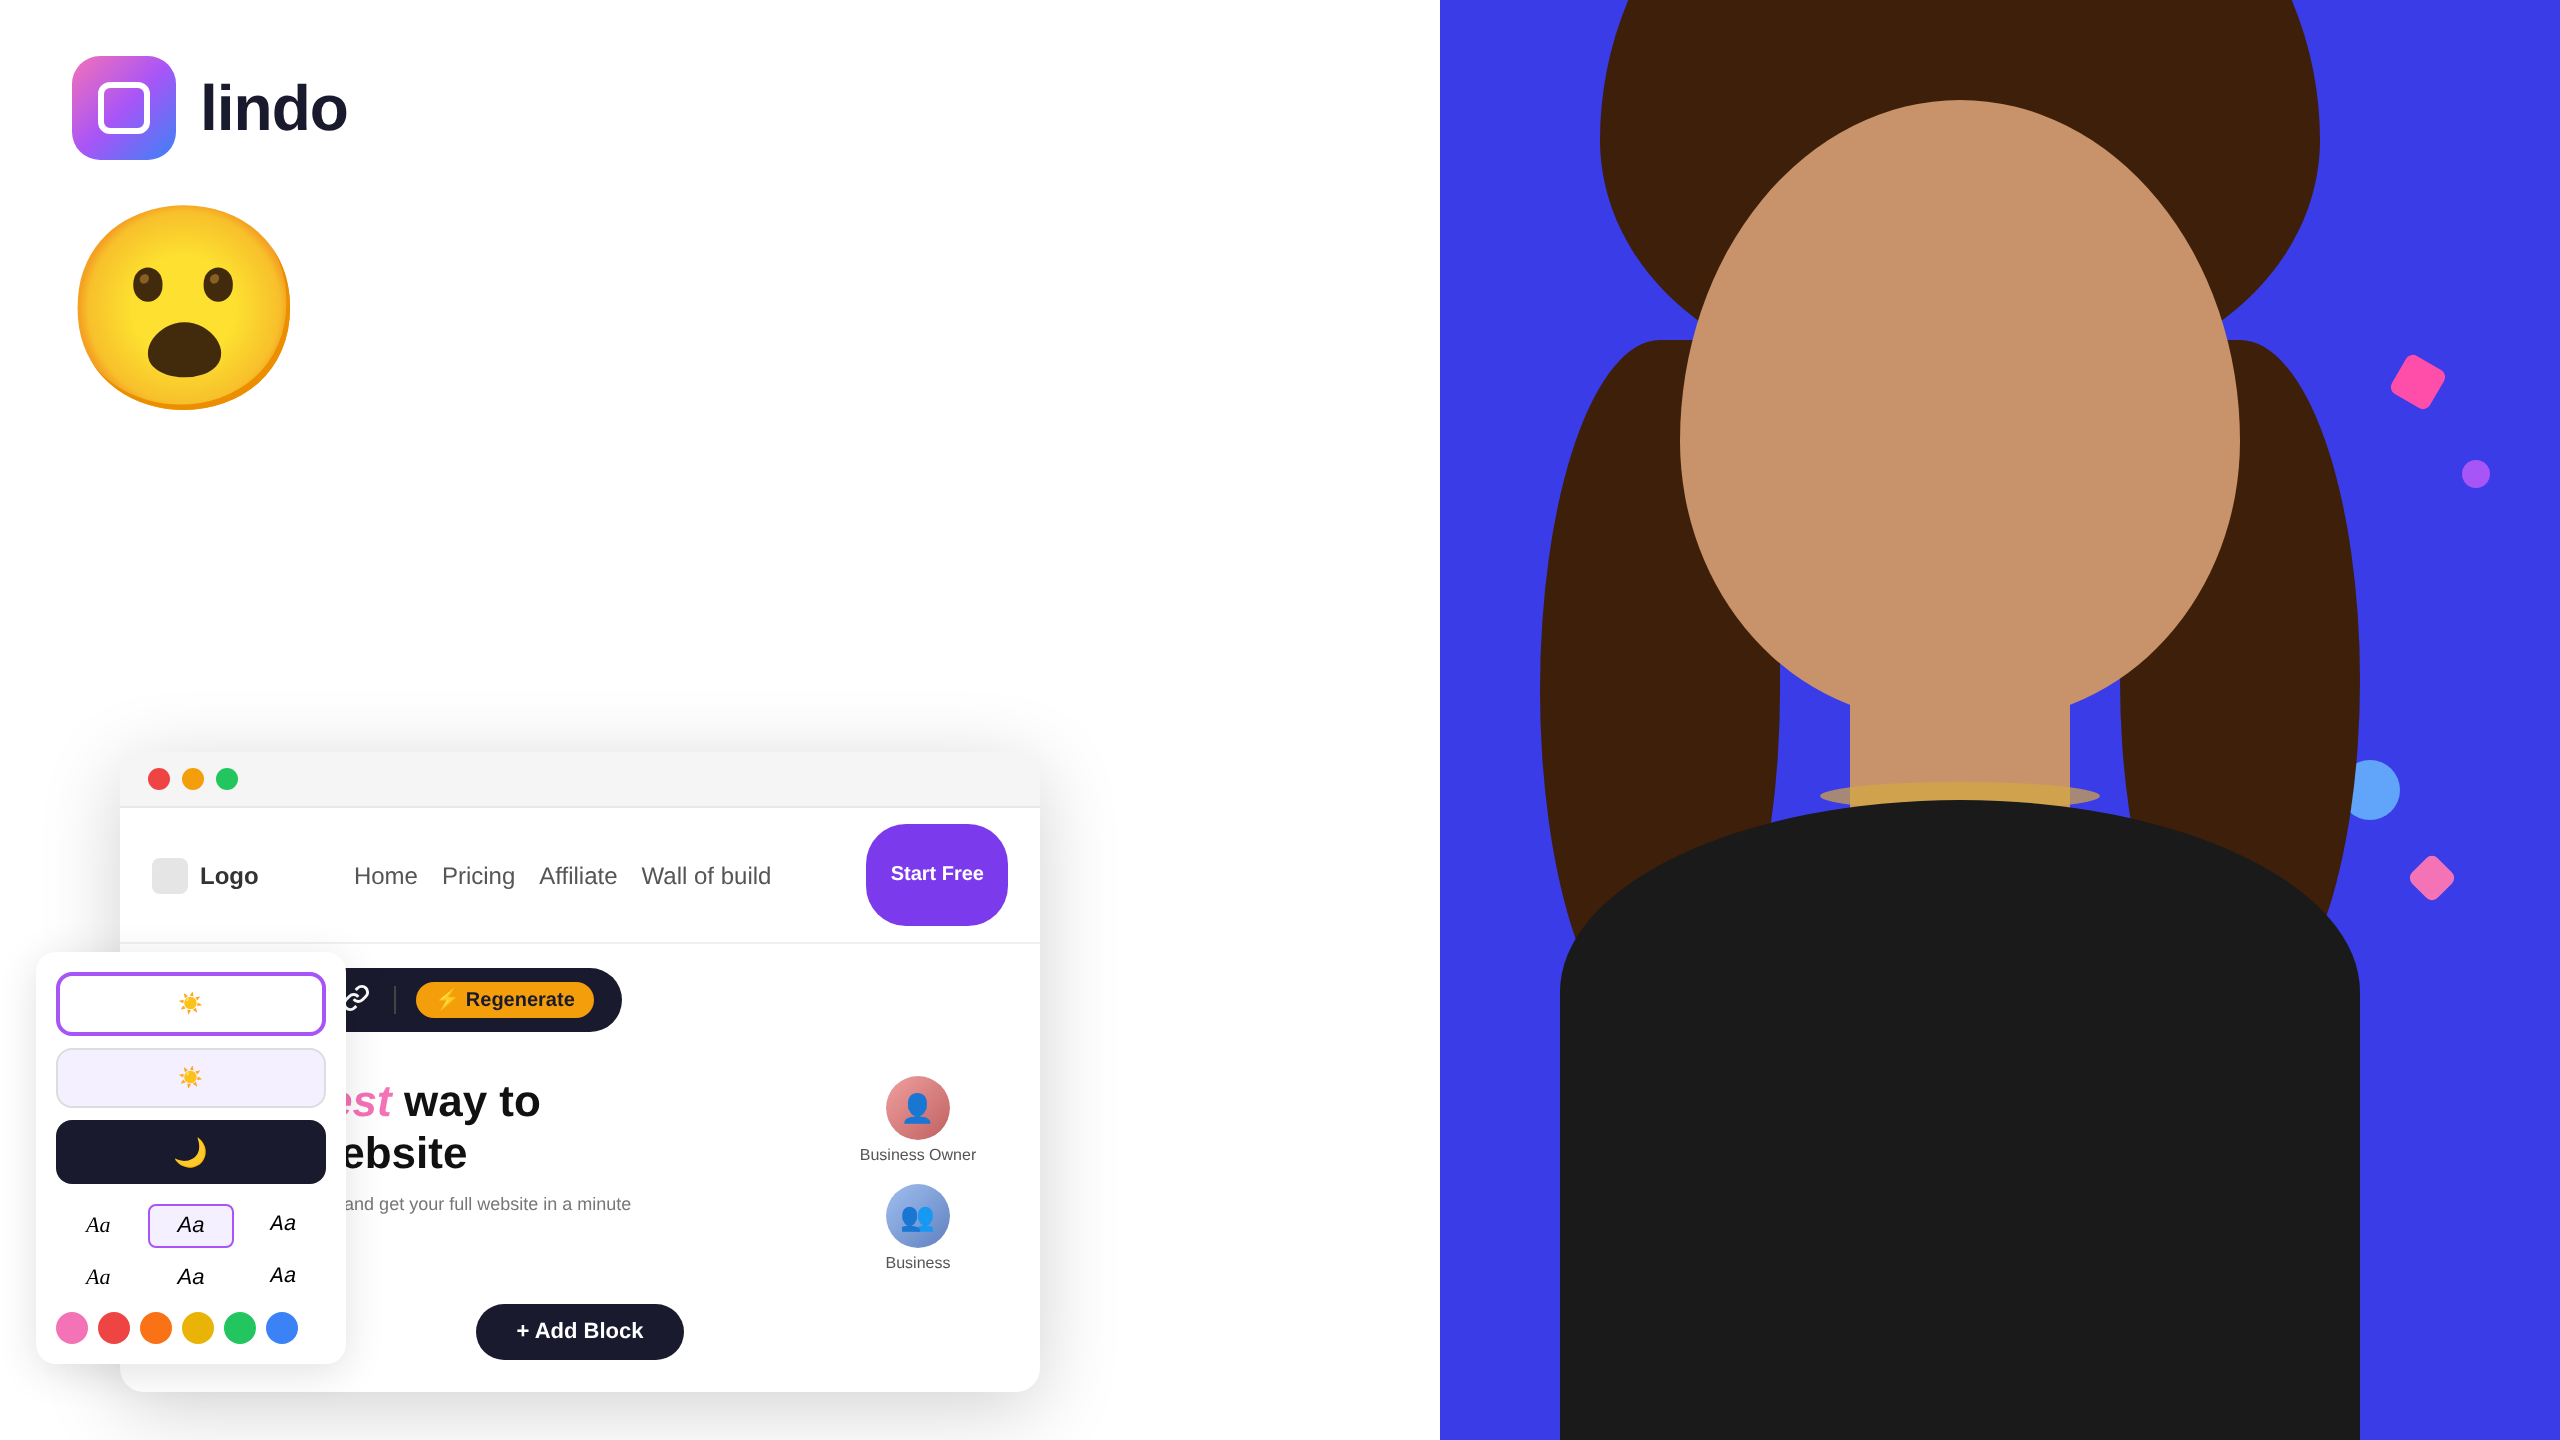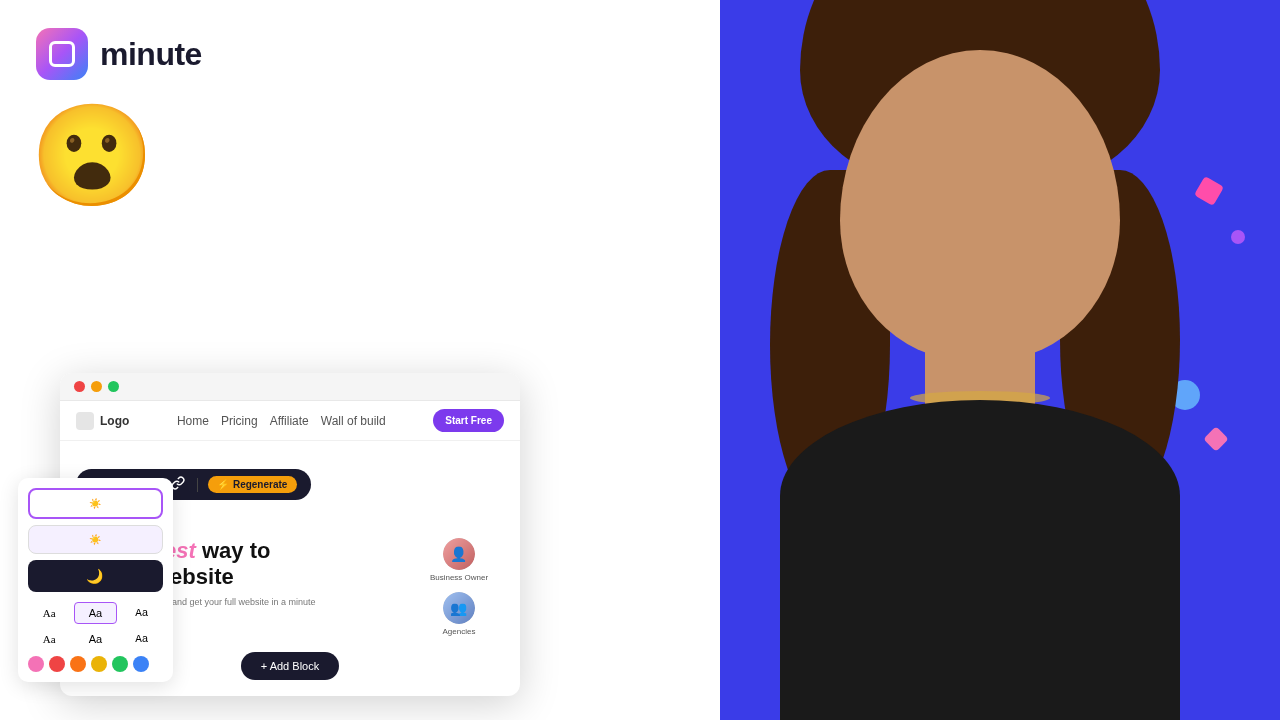--- a/index.html
+++ b/index.html
@@ -198,35 +198,35 @@
       gap: 12px;
       font-size: 12px;
       color: #555;
     }
 
     .ui-start-btn {
       background: #7c3aed;
       color: #fff;
       border: none;
       border-radius: 20px;
-      padding: 6px 12px;
+      padding: 20px 12px;
       font-size: 10px;
       font-weight: 600;
       cursor: pointer;
     }
 
     
     .ui-toolbar {
       background: #1a1a2e;
       border-radius: 25px;
       display: inline-flex;
       align-items: center;
       gap: 8px;
       padding: 7px 14px;
-      margin: 24px 16px;
+      margin: 8px 16px;
     }
 
     .toolbar-color-dot {
       width: 14px;
       height: 14px;
       border-radius: 50%;
       background: #f472b6;
     }
 
     .toolbar-btn {
@@ -316,21 +316,21 @@
     .ui-add-block-btn {
       display: flex;
       align-items: center;
       justify-content: center;
       gap: 6px;
       background: #1a1a2e;
       color: #fff;
       border-radius: 25px;
       padding: 8px 20px;
       font-size: 11px;
-      font-weight: 400;
+      font-weight: 700;
       margin: 6px auto;
       cursor: pointer;
       border: none;
     }
 
     
     .sidebar-panel {
       position: absolute;
       bottom: 38px;
       left: 18px;
@@ -388,20 +388,21 @@
       gap: 4px;
     }
 
     .font-swatch {
       padding: 4px;
       text-align: center;
       font-size: 11px;
       cursor: pointer;
       border-radius: 4px;
       border: 1px solid transparent;
+      font-style: italic;
     }
 
     .font-swatch.selected {
       border: 1.5px solid #a855f7;
       background: #f5f0ff;
     }
 
     .font-swatch.serif { font-family: Georgia, serif; }
     .font-swatch.sans { font-family: Arial, sans-serif; }
     .font-swatch.mono { font-family: 'Courier New', monospace; }
@@ -544,21 +545,21 @@
 
 <div class="dot-pink"></div>
 <div class="dot-purple"></div>
 <div class="dot-blue-large"></div>
 <div class="dot-pink-sm"></div>
 
 <div class="logo-area">
   <div class="logo-icon">
     <div class="logo-icon-inner"></div>
   </div>
-  <span class="logo-text">minute</span>
+  <span class="logo-text">lindo</span>
 </div>
 
 <div class="headline">
   <div class="headline-line4">
     <span class="emoji-surprised">😮</span>
   </div>
 </div>
 
 <div class="person-img-sim">
   <div class="face-body">
@@ -661,21 +662,21 @@
       <div class="ui-person-card">
         <div class="ui-avatar">
           <div class="avatar-circle">👤</div>
         </div>
         <span>Business Owner</span>
       </div>
       <div class="ui-person-card">
         <div class="ui-avatar">
           <div class="avatar-circle avatar-circle-2">👥</div>
         </div>
-        <span>Agencies</span>
+        <span>Business</span>
       </div>
     </div>
   </div>
 
   <div style="text-align:center; padding: 4px 0 10px;">
     <button class="ui-add-block-btn">+ Add Block</button>
   </div>
 </div>
 
 </body></html>

